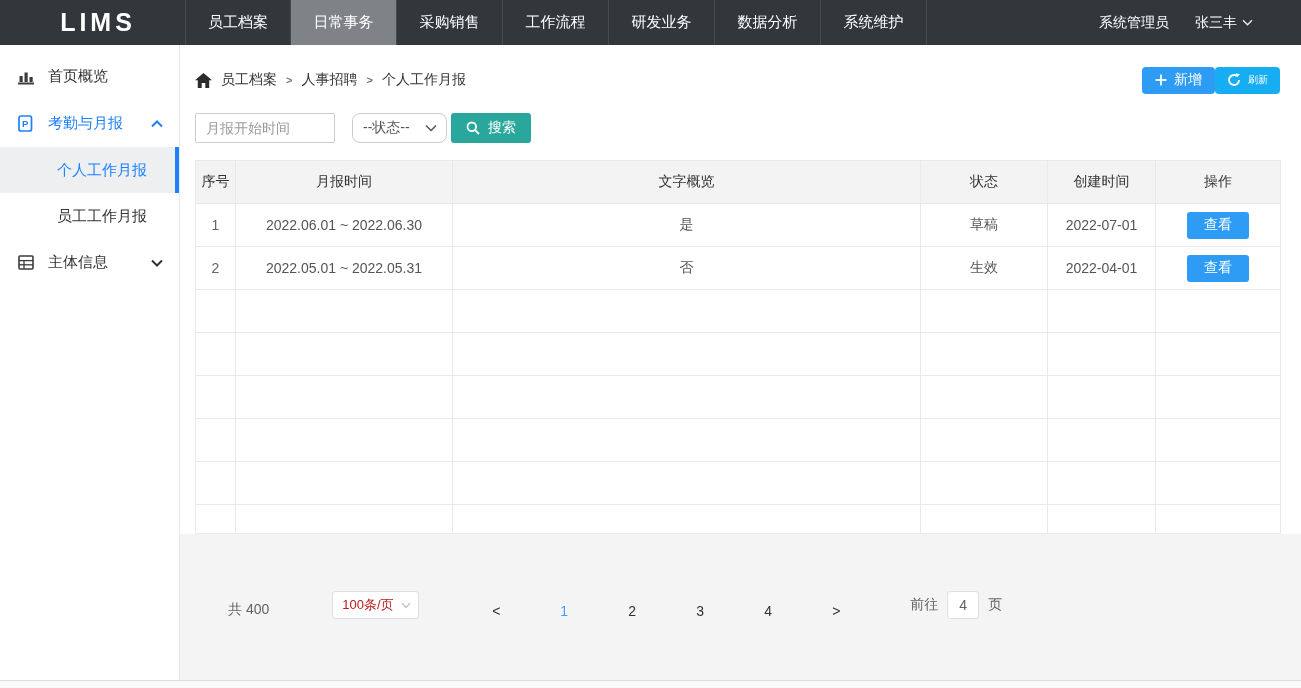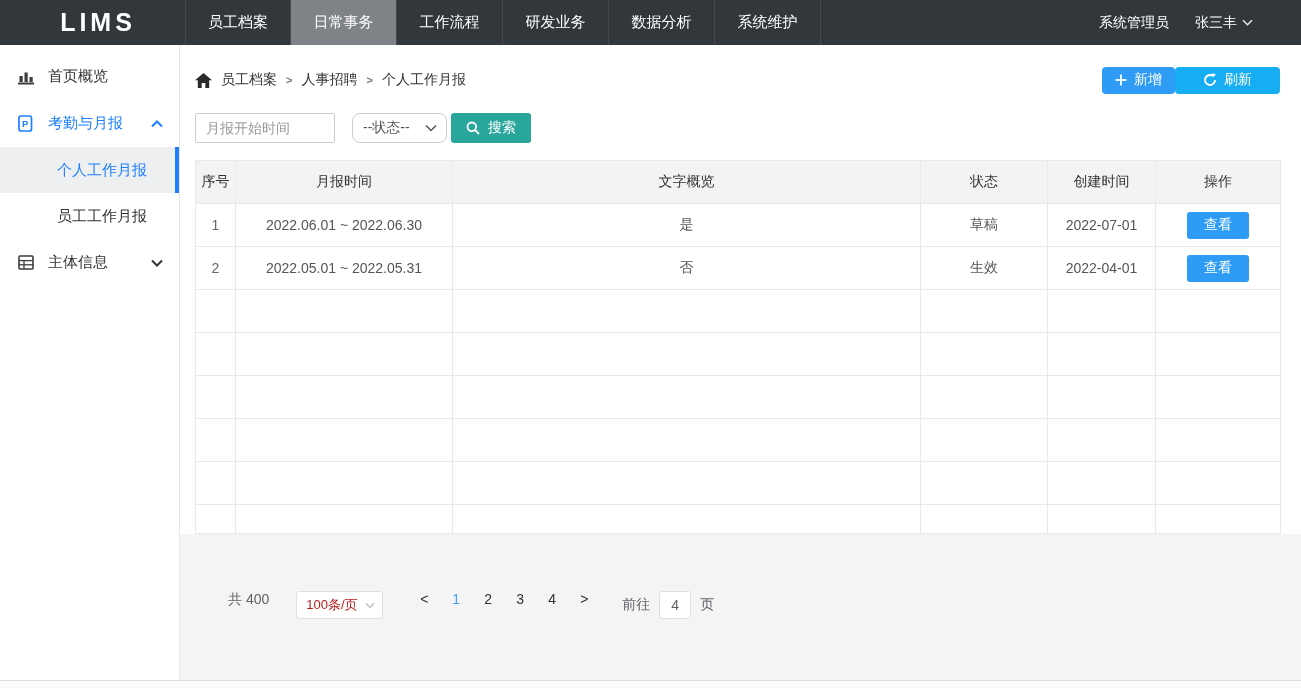--- a/index.html
+++ b/index.html
@@ -33,41 +33,41 @@
   .side-sub.active::after { content:""; position:absolute; right:0; top:0; bottom:0; width:4px; background:#1e80ff; }
 
   
   .content-top { background:#fff; padding:0 21px 0 15px; }
   .crumb-row { display:flex; align-items:center; margin-top:20px; height:30px; }
   .breadcrumb { display:flex; align-items:center; gap:9px; font-size:14px; color:#333; }
   .crumb-sep { color:#777; font-size:11px; font-weight:bold; }
   .toolbar { margin-left:auto; display:flex; gap:0; }
   .btn { border:none; cursor:pointer; color:#fff; display:flex; align-items:center; justify-content:center; }
   .btn-add { height:27px; padding:0 13px; border-radius:4px; background:#2e9cf5; font-size:14px; gap:7px; }
-  .btn-refresh { height:27px; padding:0 28px; border-radius:4px; background:#16adf2; font-size:14px; gap:7px; }
+  .btn-refresh { height:27px; padding:0 12px; border-radius:4px; background:#16adf2; font-size:10px; gap:7px; }
 
   .search-row { display:flex; align-items:center; margin-top:18px; }
   .input-date { width:140px; height:30px; border:1px solid #ccc; border-radius:2px; padding:0 10px; font-size:14px; color:#333; outline:none; }
   .input-date::placeholder { color:#9a9a9a; }
   .select-status { width:95px; height:30px; border:1px solid #ccc; border-radius:8px; margin-left:17px; background:#fff;
                    display:flex; align-items:center; justify-content:space-between; padding:0 9px 0 10px; font-size:14px; color:#555; cursor:pointer; }
   .btn-search { margin-left:4px; height:30px; padding:0 15px; background:#2aa79d; border-radius:3px; font-size:14px; gap:8px; }
 
   
   table { margin-top:17px; border-collapse:collapse; table-layout:fixed; width:1085px; }
   th, td { border:1px solid #e9e9e9; text-align:center; font-weight:normal; overflow:hidden; }
   th { background:#f3f3f3; height:43px; font-size:14px; color:#333; }
   td { height:43px; font-size:14px; color:#555; }
   td.seq { color:#666; }
   tr.cut td { height:29px; }
   .btn-view { width:62px; height:27px; background:#2e9cf5; border-radius:3px; font-size:14px; margin:0 auto; }
 
   
   .content-bottom { flex:1; background:#f4f4f5; padding:57px 0 0 48px; }
-  .pagination { display:flex; align-items:flex-start; color:#606266; }
+  .pagination { display:flex; align-items:flex-end; color:#606266;gap:36px; }
   .pg-total { font-size:14px; margin-right:27px; }
   .pg-size { width:87px; height:28px; background:#fff; border:1px solid #dcdfe6; border-radius:3px;
              display:flex; align-items:center; justify-content:space-between; padding:0 7px 0 9px; font-size:13px; color:#b91c1c; margin-right:25px; cursor:pointer; }
   .pg-arrow { width:32px; text-align:center; font-size:14px; color:#303133; cursor:pointer; background:none; border:none; }
   .pg-num { width:32px; text-align:center; font-size:14px; color:#303133; cursor:pointer; background:none; border:none; }
   .pg-num.active { color:#409eff; }
   .pg-goto { display:flex; align-items:center; margin-left:22px; font-size:14px; color:#606266; gap:9px; }
   .pg-input { width:32px; height:28px; border:1px solid #dcdfe6; border-radius:3px; text-align:center; font-size:14px; color:#606266; outline:none; }
 
   .bottom-strip { height:8px; background:#fafafa; border-top:1px solid #dcdcdc; flex-shrink:0; }
@@ -75,20 +75,21 @@
 </head>
 <body>
 
 <div class="app">
 
   <div class="topnav">
     <div class="logo">LIMS</div>
     <div class="nav-items">
       <div class="nav-item">员工档案</div>
       <div class="nav-item active">日常事务</div>
+      <div class="nav-item">采购销售</div>
       <div class="nav-item">工作流程</div>
       <div class="nav-item">研发业务</div>
       <div class="nav-item">数据分析</div>
       <div class="nav-item">系统维护</div>
     </div>
     <div class="nav-right">
       <span>系统管理员</span>
       <span class="nav-user">
         <span>张三丰</span>
         <svg width="11" height="7" viewBox="0 0 11 7">

